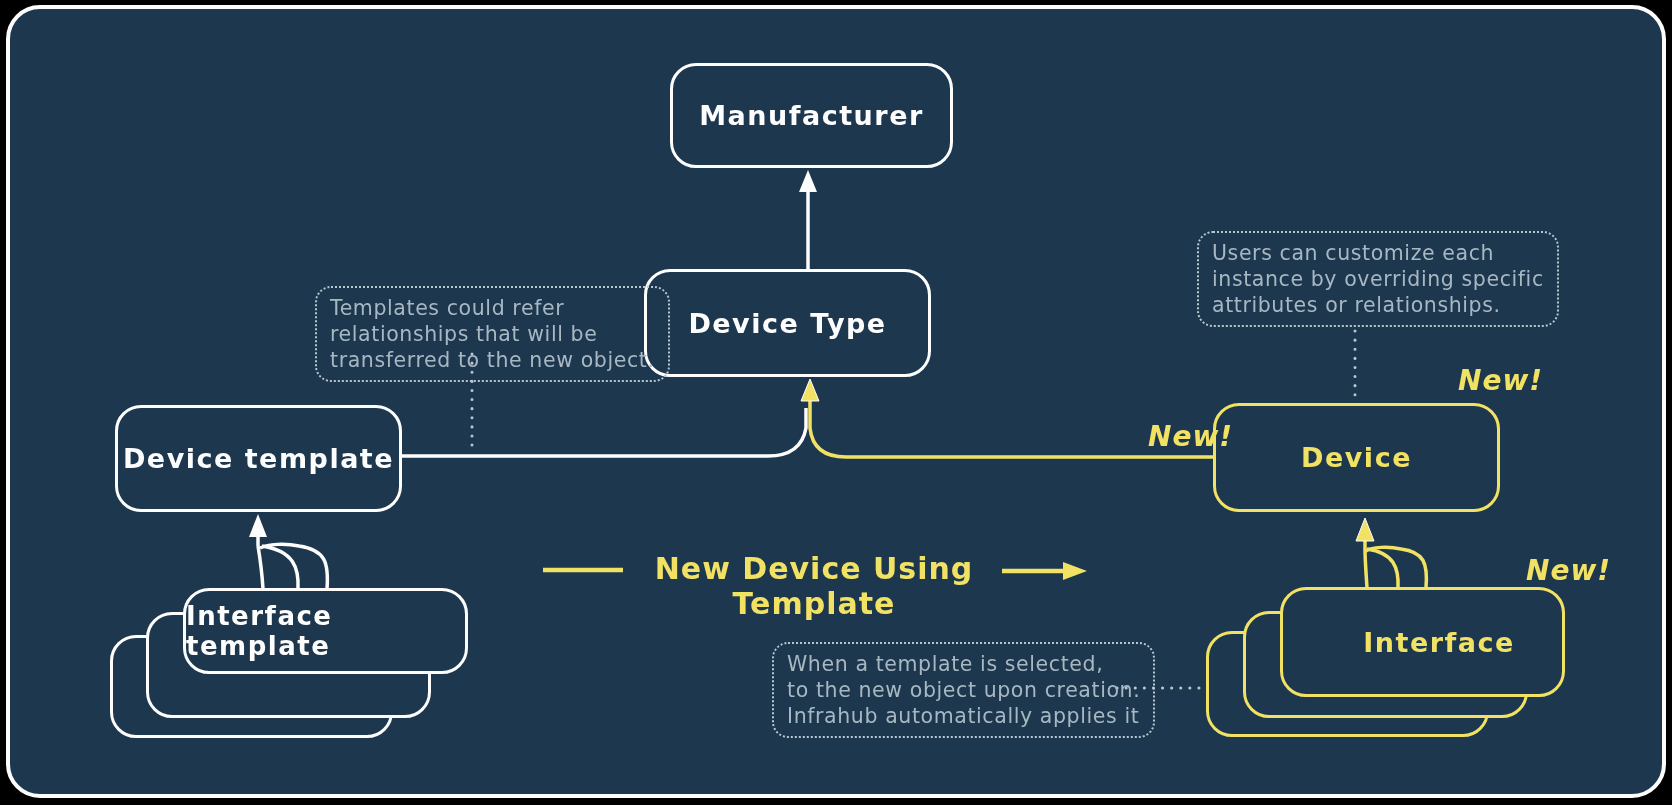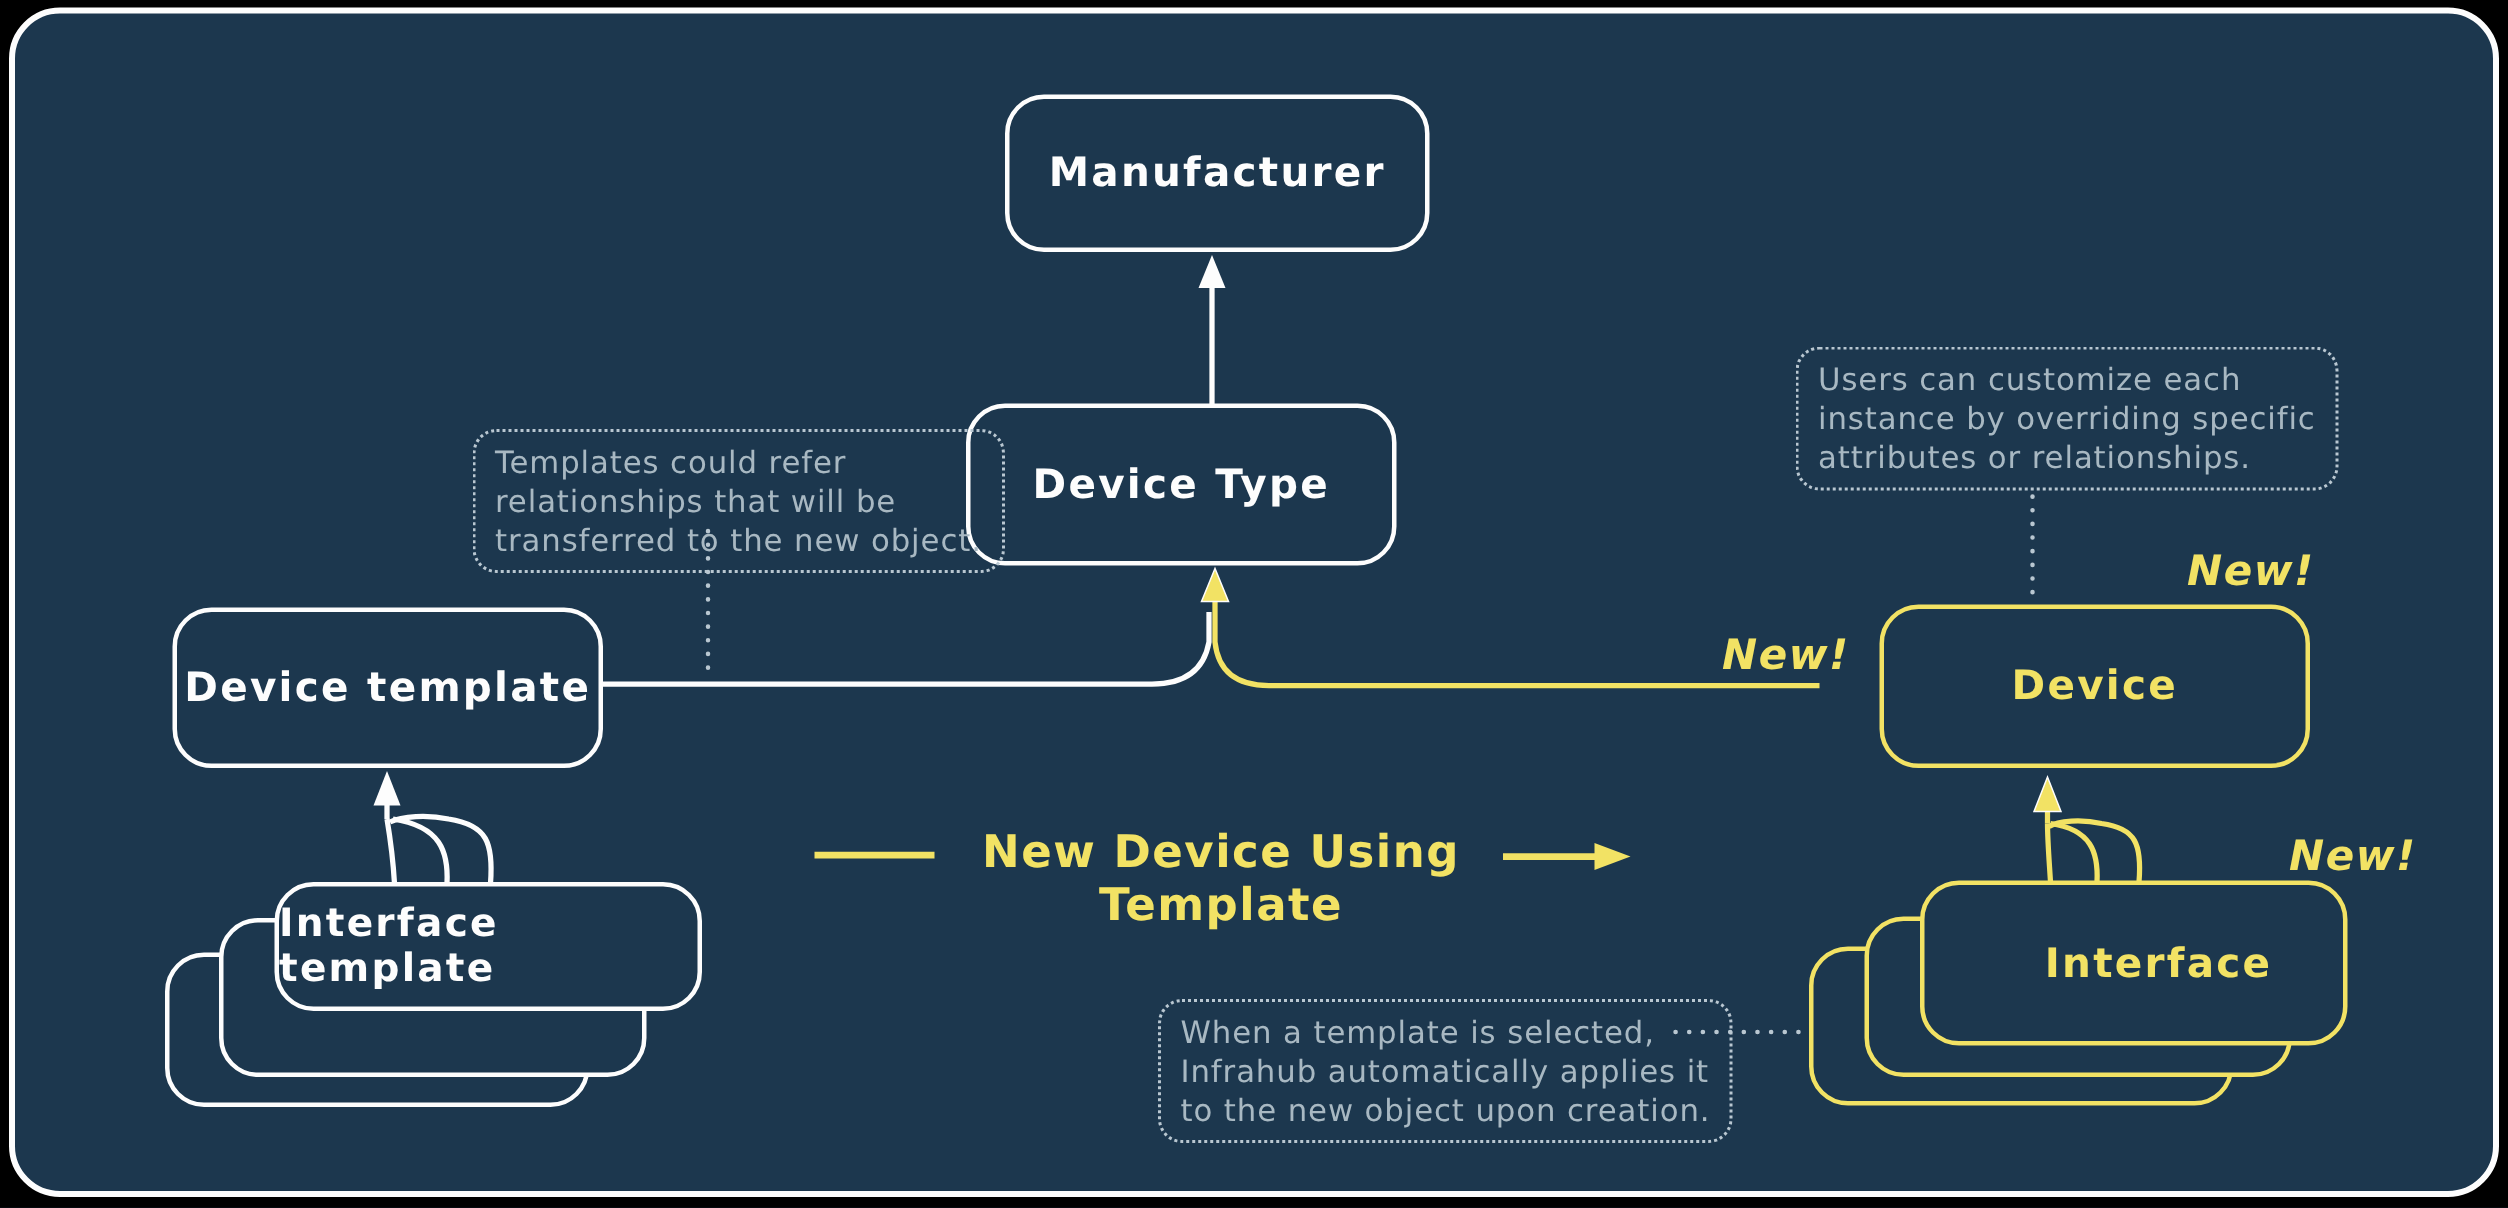--- a/index.html
+++ b/index.html
@@ -94,21 +94,21 @@
   <div class="node" style="left:115px;top:405px;width:287px;height:107px;">
     <span>Device template</span>
   </div>
 
   <div class="card" style="left:110px;top:635px;width:283px;height:103px;"></div>
   <div class="card" style="left:146px;top:612px;width:285px;height:106px;"></div>
   <div class="node" style="left:183px;top:588px;width:285px;height:86px;font-size:26px;">
     <span>Interface template</span>
   </div>
 
-  <div class="node yellow" style="left:1213px;top:403px;width:287px;height:109px;margin-left:40px;">
+  <div class="node yellow" style="left:1213px;top:403px;width:287px;height:109px;">
     <span>Device</span>
   </div>
 
   <div class="card yellow" style="left:1206px;top:631px;width:283px;height:106px;"></div>
   <div class="card yellow" style="left:1243px;top:611px;width:285px;height:107px;"></div>
   <div class="node yellow" style="left:1280px;top:587px;width:285px;height:110px;padding-left:33px;">
     <span>Interface</span>
   </div>
 
   <div class="note" style="left:315px;top:286px;">
@@ -116,24 +116,24 @@
     <div>relationships that will be</div>
     <div>transferred to the new object.</div>
   </div>
 
   <div class="note" style="left:1197px;top:231px;">
     <div>Users can customize each</div>
     <div>instance by overriding specific</div>
     <div>attributes or relationships.</div>
   </div>
 
-  <div class="note" style="left:772px;top:666px;">
+  <div class="note" style="left:772px;top:642px;">
     <div>When a template is selected,</div>
+    <div>to the new object upon creation.</div>
     <div>Infrahub automatically applies it</div>
-    <div>to the new object upon creation.</div>
   </div>
 
   <div class="badge" style="left:1148px;top:420px;">New!</div>
   <div class="badge" style="left:1458px;top:364px;">New!</div>
   <div class="badge" style="left:1526px;top:554px;">New!</div>
 
   <div class="flow-label">New Device Using Template</div>
 </div>
 
 </body></html>

